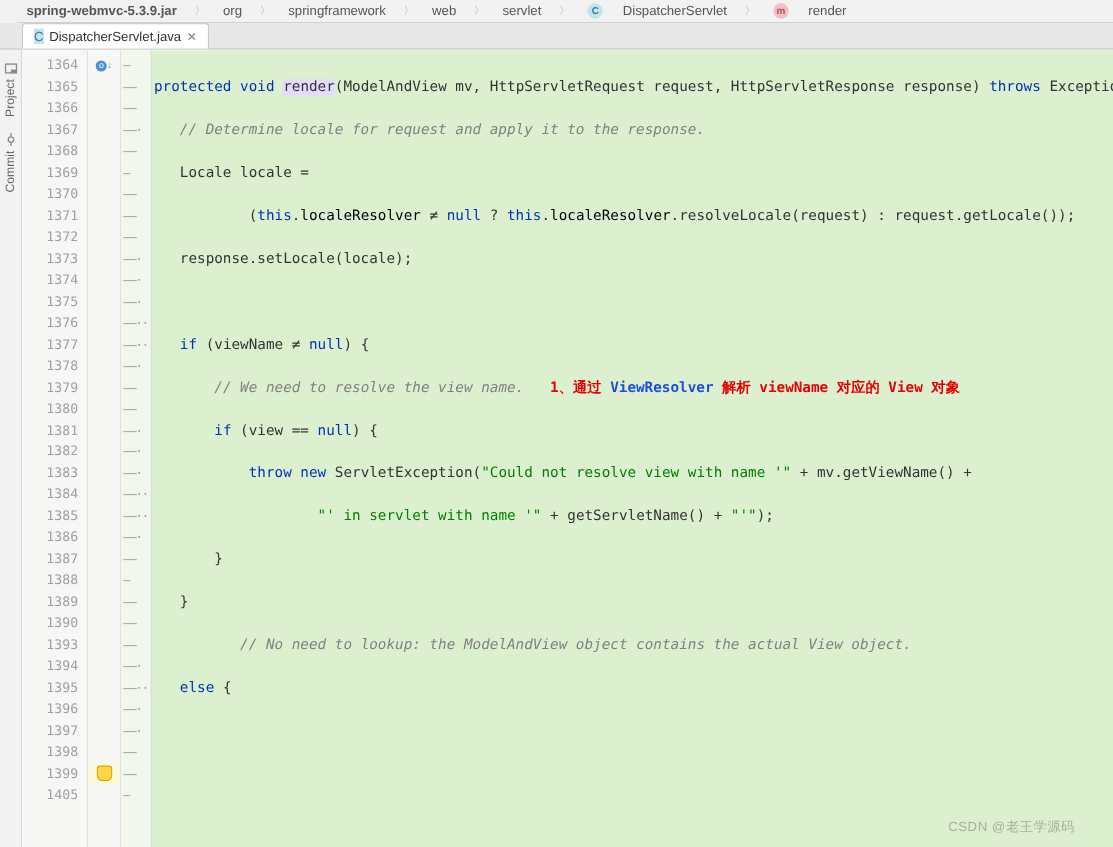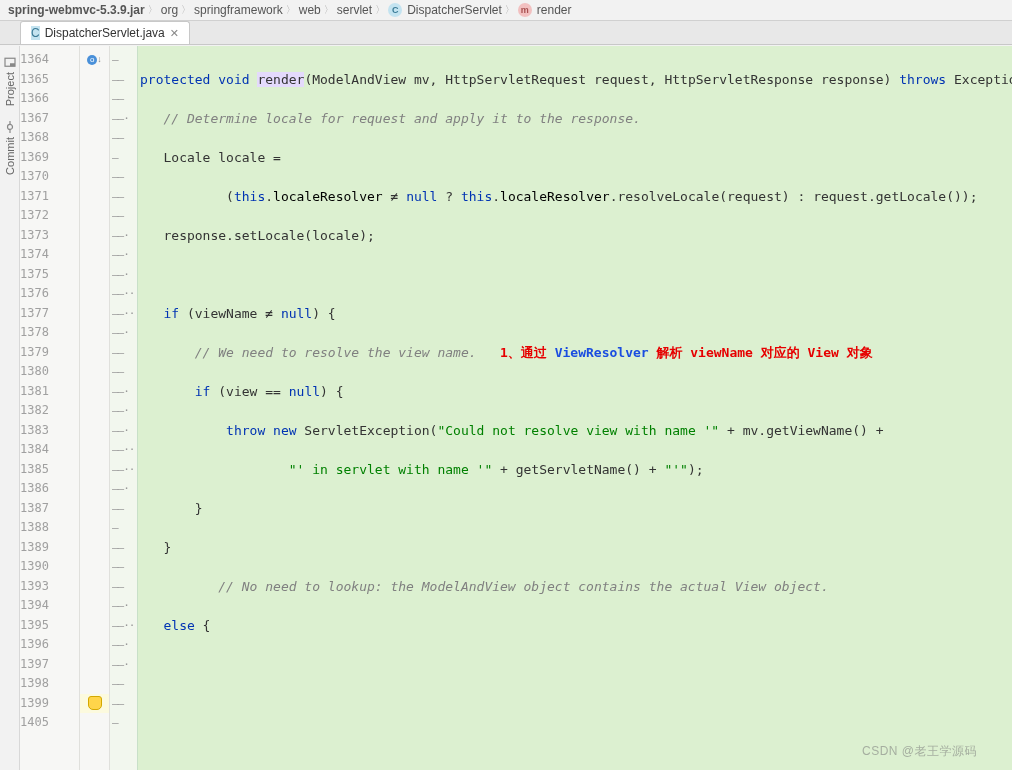--- a/index.html
+++ b/index.html
@@ -14,21 +14,22 @@
   color: #333;
 }
 .breadcrumb {
   display: flex;
   align-items: center;
   padding: 3px 8px;
   background: #f2f2f2;
   border-bottom: 1px solid #d0d0d0;
   font-size: 12px;
   color: #555;
-  gap: 3px;
+  gap: 16px;
+  margin-left: 16px;
 }
 .breadcrumb .sep { color: #aaa; font-size: 10px; }
 .breadcrumb .class-icon, .breadcrumb .method-icon {
   display: inline-flex;
   align-items: center;
   justify-content: center;
   width: 14px; height: 14px;
   border-radius: 7px;
   font-size: 9px;
   font-weight: bold;
@@ -80,21 +81,21 @@
 .editor-area {
   position: absolute;
   left: 20px; right: 0; top: 46px; bottom: 0;
   display: flex;
   background: #fff;
 }
 .gutter {
   width: 60px;
   background: #f7f7f5;
   border-right: 1px solid #e0e0dc;
-  text-align: left;
+  text-align: right;
   padding-right: 8px;
   color: #a0a0a0;
   font-family: "Menlo", "Consolas", monospace;
   font-size: 12px;
   line-height: 19.5px;
   padding-top: 4px;
 }
 .gutter-marks {
   width: 30px;
   background: #f7f7f5;

